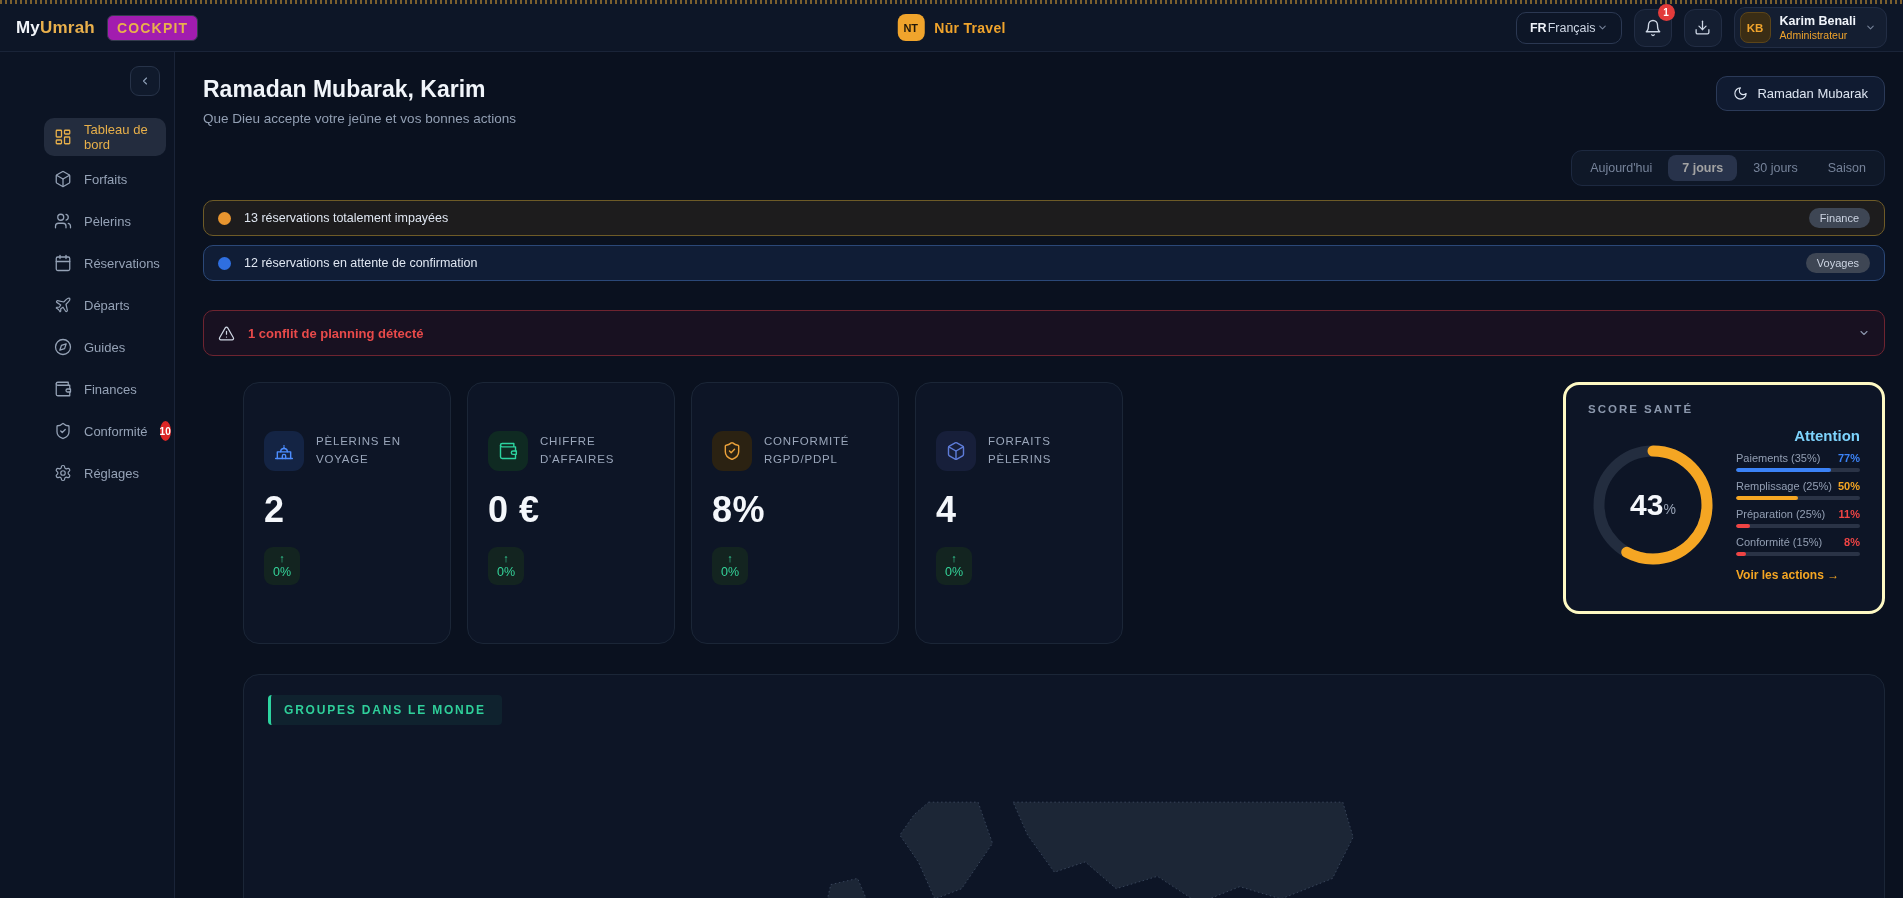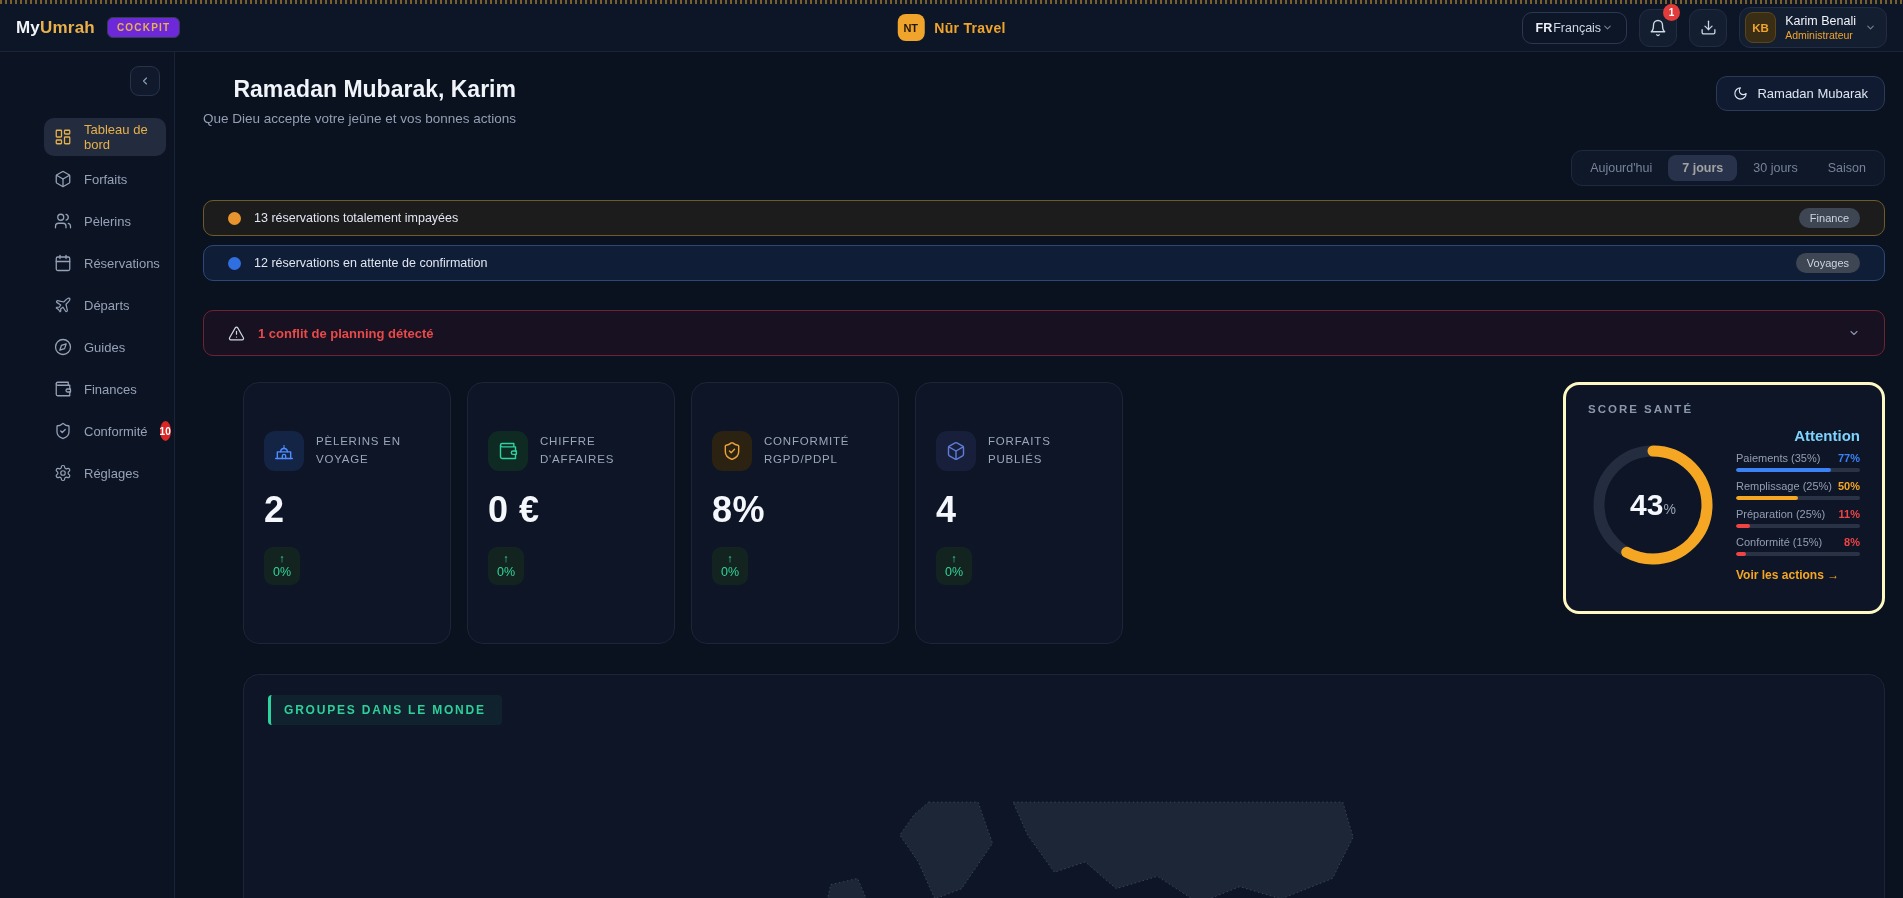--- a/index.html
+++ b/index.html
@@ -8,41 +8,41 @@
 
   svg { display:block; }
 
   
   .top-strip { height:4px; background:repeating-linear-gradient(90deg, rgba(214,160,60,.55) 0 2px, #0d1627 2px 5px); }
   .topbar { height:48px; background:#0d1627; border-bottom:1px solid #1a2438;
     display:flex; align-items:center; padding:0 16px; position:relative; }
   .brand { display:flex; align-items:center; gap:12px; }
   .brand-name { font-size:17px; font-weight:bold; color:#f2f5fa; letter-spacing:.2px; }
   .brand-name .gold { color:#e9b04c; }
-  .brand-badge { background:#6d28d9; border:1px solid #343c4d; color:#e9b04c; font-size:10px;
+  .brand-badge { background:#a21caf; border:1px solid #343c4d; color:#e9b04c; font-size:14px;
     font-weight:bold; letter-spacing:1.2px; padding:4px 9px; border-radius:6px; }
   .topbar-center { position:absolute; left:50%; transform:translateX(-50%);
     display:flex; align-items:center; gap:10px; }
   .org-logo { width:27px; height:27px; border-radius:8px; background:#f0a42c; color:#20180a;
     font-size:11px; font-weight:bold; display:flex; align-items:center; justify-content:center; }
   .org-name { color:#f0a42c; font-size:14px; font-weight:bold; letter-spacing:.3px; }
   .topbar-right { margin-left:auto; display:flex; align-items:center; gap:12px; }
   .lang-btn { display:flex; align-items:center; gap:1px; border:1px solid #2b3852; background:transparent;
     border-radius:10px; padding:8px 13px; font-size:12.5px; color:#cdd6e4; }
   .lang-code { font-weight:bold; color:#eef2f8; }
   .icon-btn { width:38px; height:38px; border-radius:11px; background:#141e31; border:1px solid #222d44;
     display:flex; align-items:center; justify-content:center; color:#cfd8e6; position:relative; }
   .notif-badge { position:absolute; top:-6px; right:-4px; min-width:17px; height:17px; padding:0 4px;
     background:#e23b3b; border-radius:9px; color:#fff; font-size:10px; font-weight:bold;
     display:flex; align-items:center; justify-content:center; }
   .user-chip { display:flex; align-items:center; gap:9px; background:#141e31; border:1px solid #222d44;
     border-radius:11px; padding:4px 10px 4px 5px; }
   .avatar { width:31px; height:31px; border-radius:8px; background:#3a2d15; border:1px solid #5c4519;
     color:#f0a42c; font-size:11.5px; font-weight:bold; display:flex; align-items:center; justify-content:center; }
-  .user-name { font-size:12.5px; font-weight:normal; color:#f0f4fa; line-height:1.2; }
+  .user-name { font-size:12.5px; font-weight:bold; color:#f0f4fa; line-height:1.2; }
   .user-role { font-size:10.5px; color:#f0a42c; line-height:1.2; }
   .chev { color:#77839a; }
 
   
   .layout { display:flex; height:846px; }
   .sidebar { width:175px; background:#0c1424; border-right:1px solid #1a2438; padding:14px 8px 0; flex:none; }
   .collapse-row { display:flex; justify-content:flex-end; padding:0 6px; }
   .collapse-btn { width:30px; height:30px; border-radius:9px; border:1px solid #273349; background:#101a2c;
     color:#8fa0b8; display:flex; align-items:center; justify-content:center; }
   .nav { margin-top:22px; display:flex; flex-direction:column; gap:4px; }
@@ -50,35 +50,35 @@
     border-radius:10px; color:#95a2b6; font-size:13px;margin-left:36px; }
   .nav-item.active { background:#232c3e; color:#e8b04a; }
   .nav-icon { flex:none; color:inherit; }
   .nav-badge { margin-left:auto; background:#dc2626; color:#fff; width:20px; height:20px; border-radius:50%;
     font-size:10px; font-weight:bold; display:flex; align-items:center; justify-content:center; }
 
   .main { flex:1; padding:24px 18px 0 28px; overflow:hidden; }
 
   
   .header-row { display:flex; align-items:flex-start; }
-  .page-title { font-size:23px; font-weight:bold; color:#f1f5fa;text-align:right; }
+  .page-title { font-size:23px; font-weight:bold; color:#f1f5fa; }
   .page-subtitle { margin-top:8px; font-size:13.5px; color:#929fb3; }
   .ramadan-btn { margin-left:auto; display:inline-flex; align-items:center; gap:9px; background:#101b31;
     border:1px solid #2b3a58; color:#dde5f1; font-size:13px; padding:9px 16px; border-radius:11px; }
 
   
   .filter-row { display:flex; justify-content:flex-end; margin-top:24px; }
   .segmented { display:flex; align-items:center; background:#0f1828; border:1px solid #1d2940;
     border-radius:11px; padding:4px; gap:2px; }
   .segment { padding:6px 14px; font-size:12.5px; color:#76839a; border-radius:8px; }
   .segment.active { background:#28334b; color:#a3a3a3; font-weight:bold; }
 
   
   .alerts { margin-top:14px; display:flex; flex-direction:column; gap:9px; }
-  .alert { height:36px; border-radius:10px; display:flex; align-items:center; gap:13px; padding:0 24px; }
+  .alert { height:36px; border-radius:10px; display:flex; align-items:center; gap:13px; padding:0 14px; }
   .alert--warning { background:#1d1c1d; border:1px solid #6e5b27; }
   .alert--info { background:#101d36; border:1px solid #2b4878; }
   .alert--danger { margin-top:20px; height:46px; background:#181121; border:1px solid #6e2430; }
   .dot { width:13px; height:13px; border-radius:50%; flex:none; }
   .dot--warning { background:#e8952f; }
   .dot--info { background:#2f6fe0; }
   .alert-text { font-size:12.5px; color:#dfe6f1; }
   .alert--danger .alert-text { color:#e84a4a; font-size:13px; font-weight:bold; }
   .alert-tag { margin-left:auto; background:#3e4654; color:#ccd4e2; padding:4px 11px;
     font-size:11px; border-radius:10px; }
@@ -374,21 +374,21 @@
 
       <div class="kpi-card kpi--indigo">
         <div class="kpi-head">
           <div class="kpi-icon">
               <svg width="20" height="20" viewBox="0 0 24 24" fill="none" stroke="currentColor" stroke-width="1.7" stroke-linecap="round" stroke-linejoin="round">
                 <path d="M21 8a2 2 0 0 0-1-1.73l-7-4a2 2 0 0 0-2 0l-7 4A2 2 0 0 0 3 8v8a2 2 0 0 0 1 1.73l7 4a2 2 0 0 0 2 0l7-4A2 2 0 0 0 21 16Z"></path>
                 <polyline points="3.29 7 12 12 20.71 7"></polyline>
                 <line x1="12" y1="22" x2="12" y2="12"></line>
               </svg>
             </div>
-          <div class="kpi-label">FORFAITS PUBLIÉS</div>
+          <div class="kpi-label">FORFAITS PÈLERINS</div>
         </div>
         <div class="kpi-value">4</div>
         <div class="kpi-delta">
             <span class="delta-arrow">↑</span>
             <span>0%</span>
           </div>
       </div>
 
       <div class="health-card">
         <div class="health-title">SCORE SANTÉ</div>

